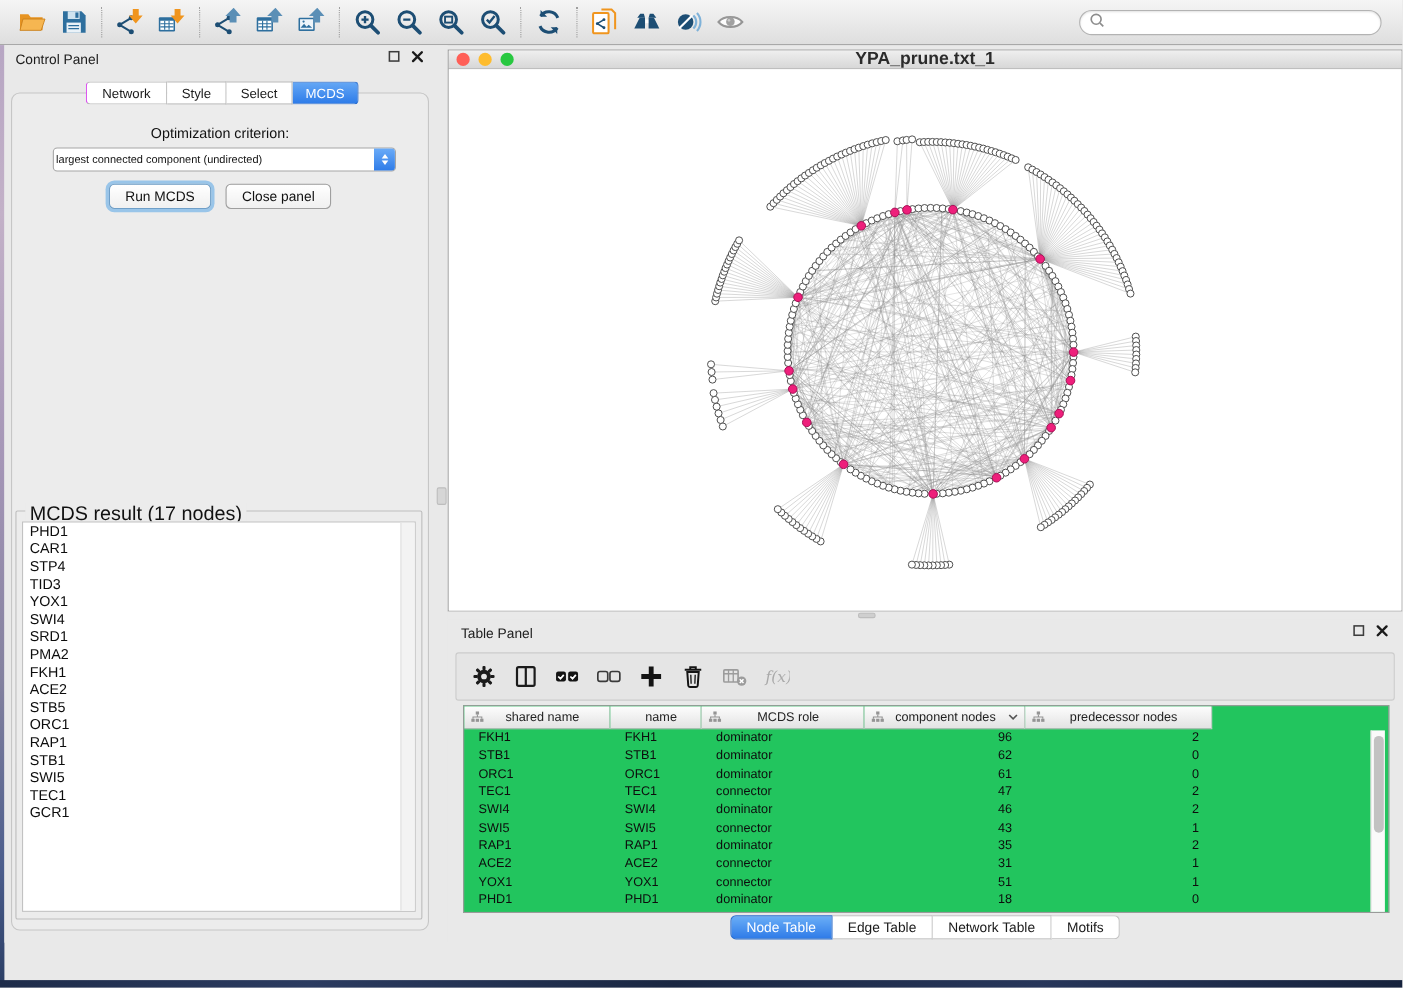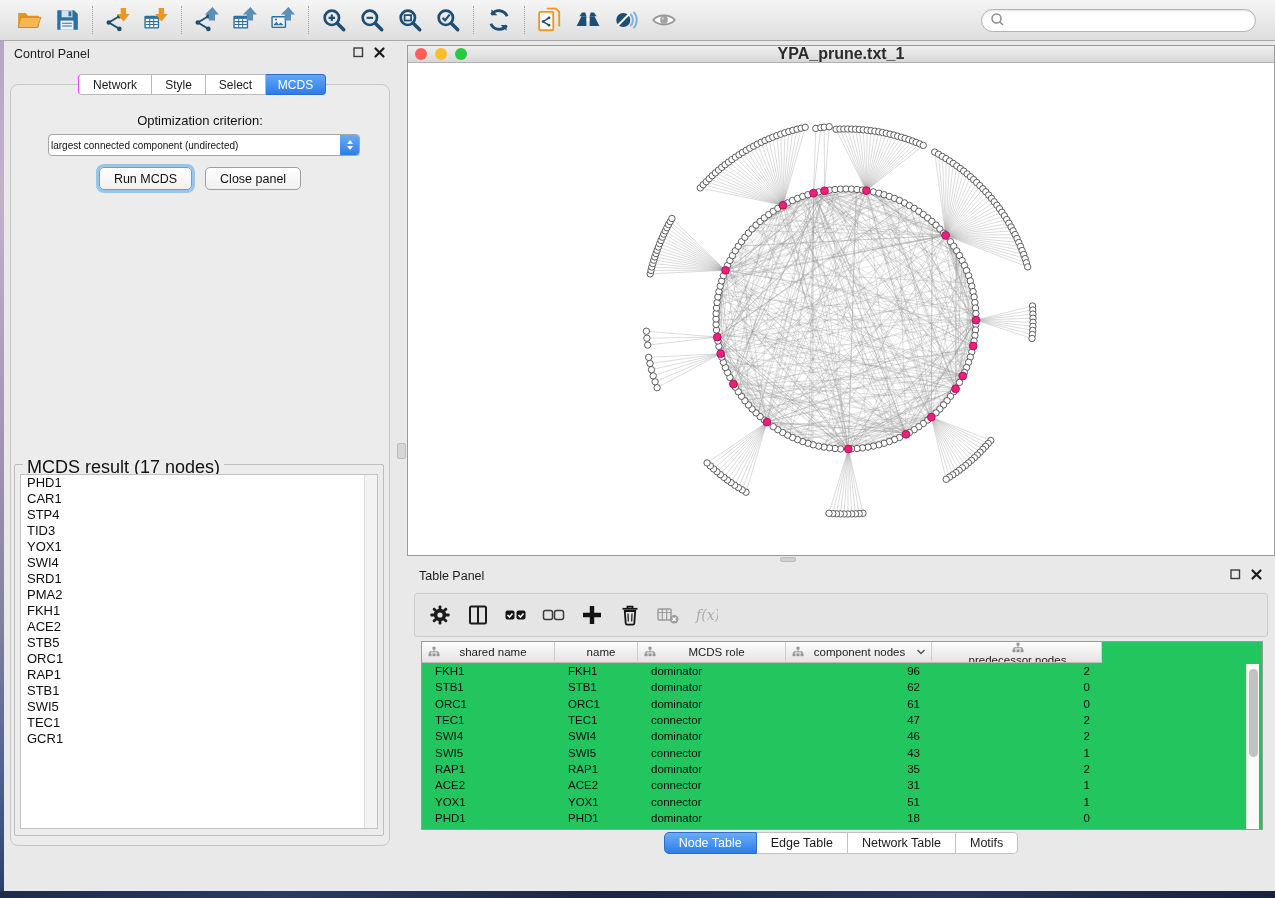--- a/index.html
+++ b/index.html
@@ -1385,21 +1385,21 @@
               <path d="M6 3.6v2.2M2 7.4V5.8h8v1.6M2 5.8v1.6M10 5.8v1.6" stroke="#949494" stroke-width="1" fill="none"></path>
               <rect x="0.5" y="7.4" width="3" height="2.8" fill="#949494"></rect>
               <rect x="4.5" y="7.4" width="3" height="2.8" fill="#949494"></rect>
               <rect x="8.5" y="7.4" width="3" height="2.8" fill="#949494"></rect>
             </svg>
             <span class="th-label">component nodes</span>
             <svg width="12" height="12" viewBox="0 0 12 12">
               <path d="M2.5 4l3.5 3.5L9.5 4" fill="none" stroke="#555" stroke-width="1.5"></path>
             </svg>
           </div>
-          <div class="th-cell" style="width: 170px; flex-direction: column;">
+          <div class="th-cell" style="width: 170px;">
             <svg width="12" height="12" viewBox="0 0 12 12">
               <rect x="4.5" y="0.8" width="3" height="2.8" fill="#949494"></rect>
               <path d="M6 3.6v2.2M2 7.4V5.8h8v1.6M2 5.8v1.6M10 5.8v1.6" stroke="#949494" stroke-width="1" fill="none"></path>
               <rect x="0.5" y="7.4" width="3" height="2.8" fill="#949494"></rect>
               <rect x="4.5" y="7.4" width="3" height="2.8" fill="#949494"></rect>
               <rect x="8.5" y="7.4" width="3" height="2.8" fill="#949494"></rect>
             </svg>
             <span class="th-label">predecessor nodes</span>
             <span style="width:4px"></span>
           </div>

